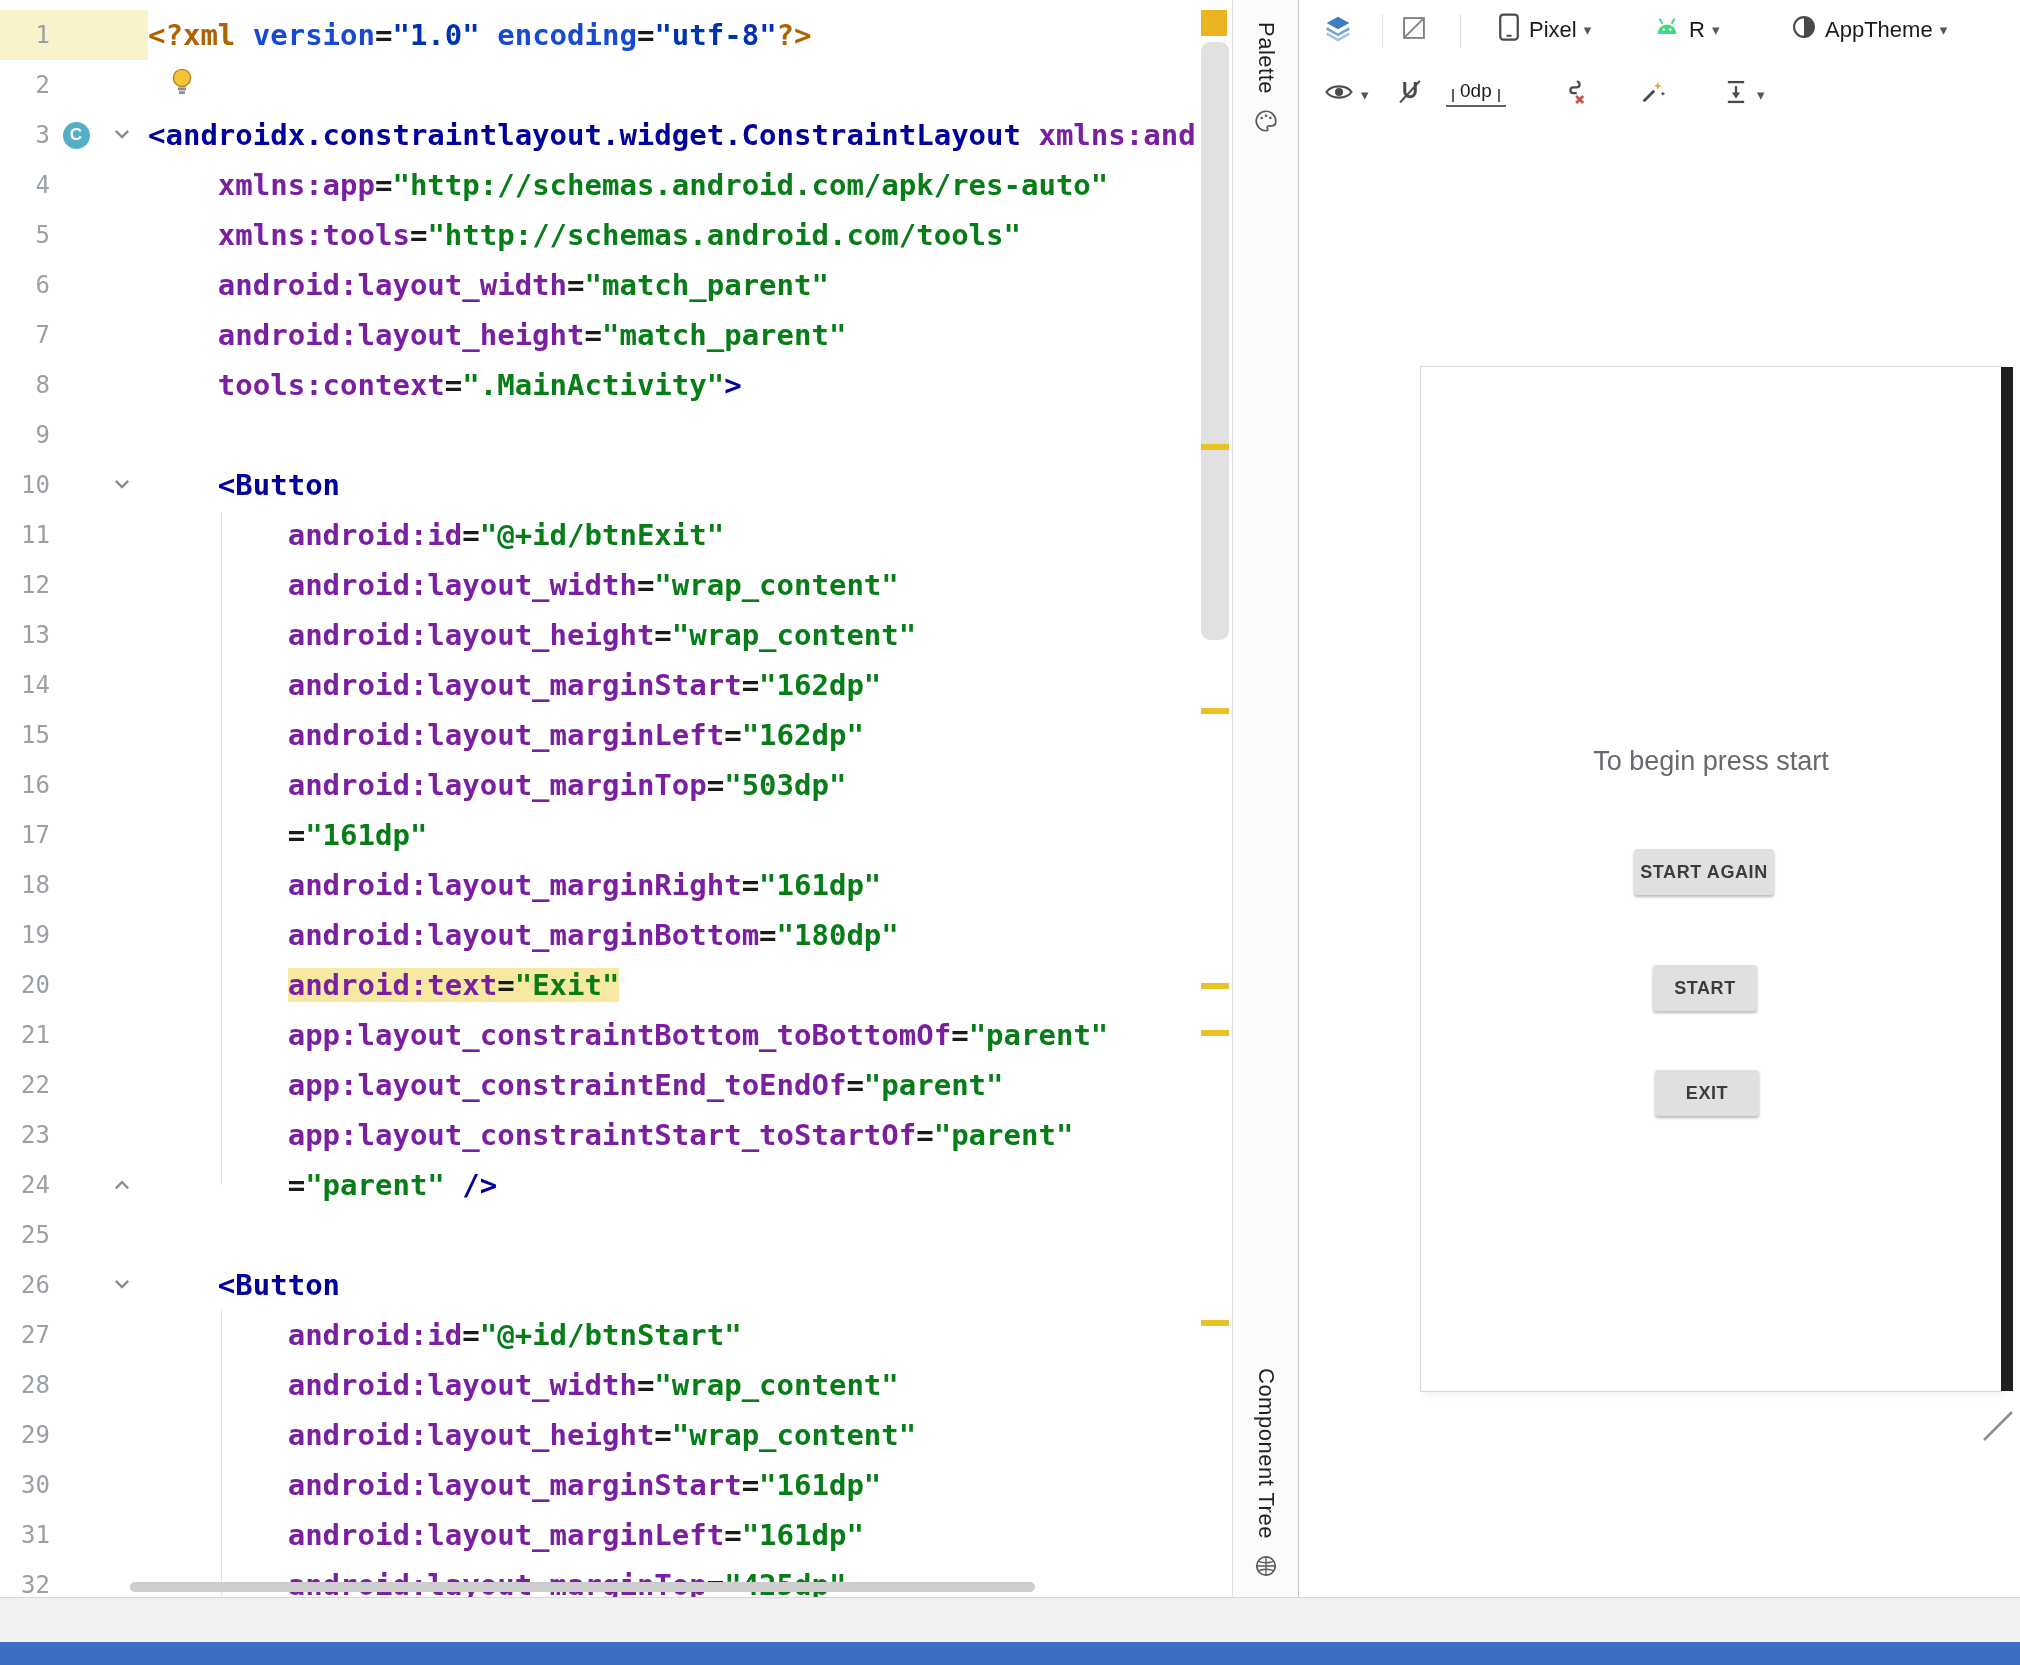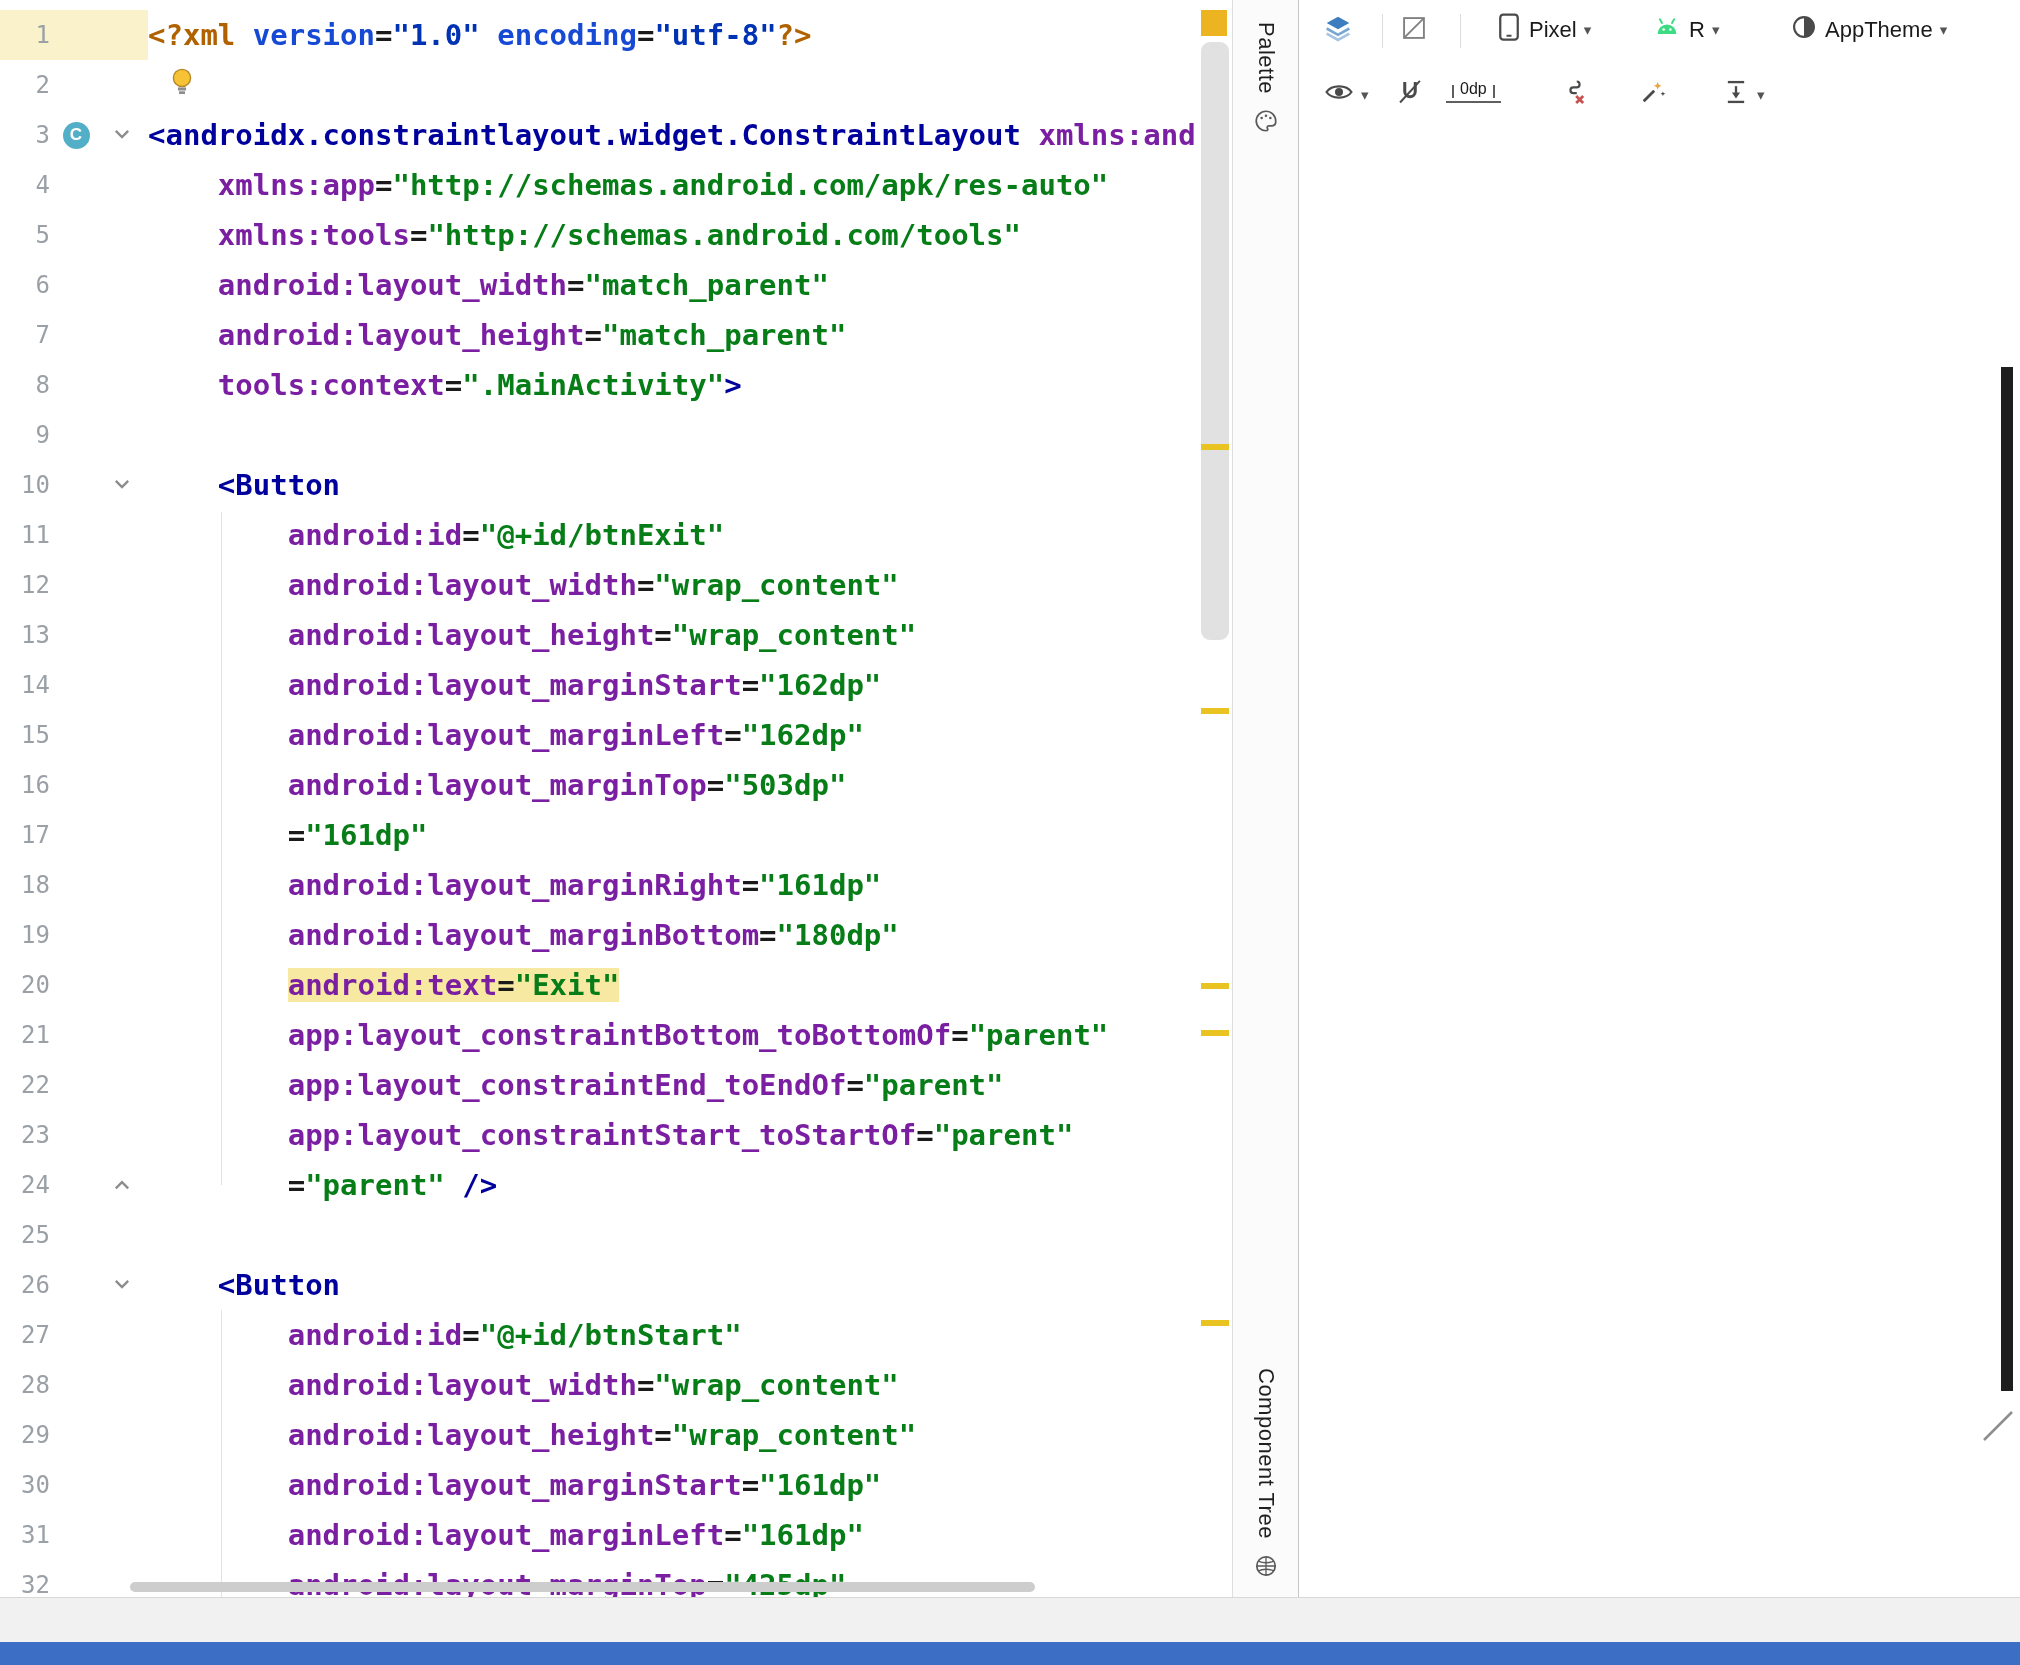--- a/index.html
+++ b/index.html
@@ -42,21 +42,21 @@
             display:flex;flex-direction:column;justify-content:space-between;align-items:center;padding:22px 0 14px}
   .vtab{display:flex;flex-direction:column;align-items:center;gap:14px;cursor:pointer}
   .vtext{writing-mode:vertical-rl;font-size:22px;color:#1F1F1F;letter-spacing:.5px}
 
   
   .design{position:absolute;left:1300px;top:0;width:720px;height:1597px;background:#fff;overflow:hidden}
   .tb{position:absolute;left:0;top:0;width:100%;height:146px;background:#fff}
   .tb-item{position:absolute;display:flex;align-items:center;gap:7px;font-size:22px;color:#1A1A1A;cursor:pointer}
   .chev{font-size:15px;color:#555;font-family:"DejaVu Sans",sans-serif}
   .sep{position:absolute;width:1px;height:34px;background:#DCDCDC}
-  .margin-ctl{display:inline-flex;align-items:flex-end;border-bottom:2px solid #5F5F5F;padding:0 6px 3px;font-size:16px;color:#1A1A1A}
+  .margin-ctl{display:inline-flex;align-items:flex-end;border-bottom:2px solid #5F5F5F;padding:0 6px 3px;font-size:19px;color:#1A1A1A}
   .tickL{display:inline-block;border-left:2px solid #5F5F5F;height:13px;margin-right:6px}
   .tickR{display:inline-block;border-right:2px solid #5F5F5F;height:13px;margin-left:6px}
 
   .device{position:absolute;left:121px;top:367px;width:580px;height:1024px;background:#fff;
           box-shadow:0 0 0 1px #D8D8D8, 3px 3px 8px rgba(0,0,0,.07)}
   .device-edge{position:absolute;left:701px;top:367px;width:12px;height:1024px;background:#1E1E1E}
   .hint{position:absolute;left:0;top:379px;width:100%;text-align:center;color:#666A6E;font-size:27px}
   .abtn{position:absolute;display:flex;align-items:center;justify-content:center;background:#E0E0E0;border:none;
         border-radius:3px;box-shadow:0 2px 3px rgba(0,0,0,.28);font-size:18px;font-weight:bold;color:#3C3C3C;
         letter-spacing:.6px;font-family:"Liberation Sans",sans-serif;cursor:pointer}
@@ -474,20 +474,26 @@
         <span><svg width="28" height="28" viewBox="0 0 24 24">
               <line x1="5" y1="3.5" x2="19" y2="3.5" stroke="#4A4A4A" stroke-width="2"></line>
               <line x1="12" y1="7" x2="12" y2="13" stroke="#4A4A4A" stroke-width="2"></line>
               <path d="M8.5 12.5l3.5 5 3.5-5Z" fill="#4A4A4A"></path>
               <line x1="5" y1="20.5" x2="19" y2="20.5" stroke="#4A4A4A" stroke-width="2"></line>
             </svg></span>
         <span class="chev">▾</span>
       </div>
     </div>
 
+    <div class="device">
+      <div class="hint">To begin press start</div>
+      <button class="abtn" style="left:213px;top:482px;width:140px;height:46px">START AGAIN</button>
+      <button class="abtn" style="left:232px;top:598px;width:104px;height:46px">START</button>
+      <button class="abtn" style="left:234px;top:703px;width:104px;height:46px">EXIT</button>
+    </div>
     <div class="device-edge"></div>
     <div class="resize-handle">
       <svg width="36" height="36" viewBox="0 0 36 36">
           <line x1="4" y1="32" x2="32" y2="4" stroke="#8E8E8E" stroke-width="2.5"></line>
         </svg>
     </div>
   </div>
 
   <div class="statusbar"></div>
   <div class="bluebar"></div>

